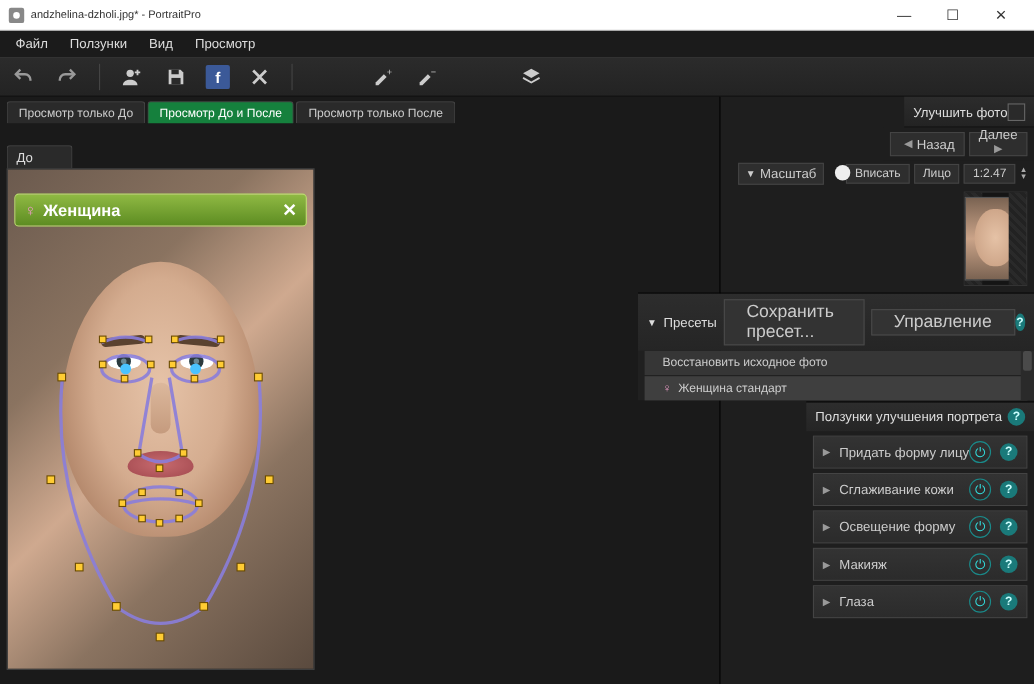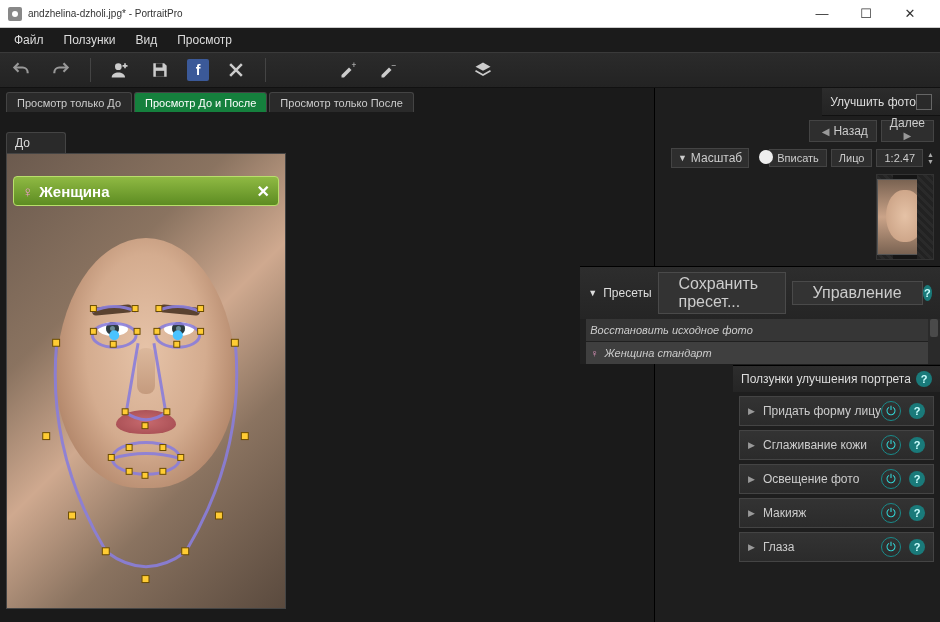--- a/index.html
+++ b/index.html
@@ -79,21 +79,21 @@
 .navthumb{width:56px;height:76px;background:linear-gradient(#7a6352,#caa388,#7a6352);border:1px solid #555;position:relative;}
 .navthumb .tf{position:absolute;left:50%;top:48%;transform:translate(-50%,-50%);width:38px;height:52px;background:radial-gradient(#e5c2a6,#c59b7e);border-radius:50%/55%;}
 
 .section { border-top:1px solid #000; }
 .secthead { background:linear-gradient(#2d2d2d,#252525); color:#ddd; font-size:12px; padding:5px 8px; display:flex; align-items:center;}
 .secthead .arr{font-size:9px; margin-right:6px;}
 .secthead .sbut{ margin-left:6px; background:#333; border:1px solid #4a4a4a; font-size:16px; color:#ccc; padding:2px 20px;}
 .secthead .help{ margin-left:auto; width:16px;height:16px;border-radius:50%;background:#1a7a7a;color:#cff;font-size:11px;display:flex;align-items:center;justify-content:center;font-weight:bold;}
 
 .presetlist { background:#202020; padding:0 6px; position:relative;}
-.presetlist .pitem{ background:#363636; color:#ccc; font-size:11px; padding:5px 4px; margin-bottom:1px; display:flex; align-items:center;font-style:italic;}
+.presetlist .pitem{ background:#363636; color:#ccc; font-size:11px; padding:5px 16px; margin-bottom:1px; display:flex; align-items:center;}
 .presetlist .pitem.sel{ background:#3f3f3f; }
 .presetlist .pitem .fsym{ color:#e89ac5; margin-right:6px; font-size:11px;}
 .presetlist .scr{position:absolute;right:0;top:0;bottom:0;width:12px;background:#2a2a2a;}
 .presetlist .scr .th{position:absolute;top:0;left:2px;width:8px;height:40%;background:#4a4a4a;border-radius:2px;}
 
 .sliders { padding:4px 6px 0; }
 .srow { background:linear-gradient(#333,#2b2b2b); border:1px solid #444; height:30px; margin-bottom:4px; display:flex; align-items:center; padding:0 8px; color:#ccc; font-size:12px;}
 .srow .arr{font-size:9px;margin-right:8px;color:#999;}
 .srow .pwr{ margin-left:auto; width:20px;height:20px;border-radius:50%;border:1px solid #1a8a8a;color:#3dd;display:flex;align-items:center;justify-content:center;font-size:12px;}
 .srow .help{ margin-left:8px; width:16px;height:16px;border-radius:50%;background:#1a7a7a;color:#cff;font-size:11px;display:flex;align-items:center;justify-content:center;font-weight:bold;}
@@ -330,21 +330,21 @@
             <span class="help">?</span>
           </div>
         <div class="srow">
             <span class="arr">▶</span>
             <span>Сглаживание кожи</span>
             <span class="pwr">⏻</span>
             <span class="help">?</span>
           </div>
         <div class="srow">
             <span class="arr">▶</span>
-            <span>Освещение фото</span>
+            <span>Освещение форму</span>
             <span class="pwr">⏻</span>
             <span class="help">?</span>
           </div>
         <div class="srow">
             <span class="arr">▶</span>
             <span>Макияж</span>
             <span class="pwr">⏻</span>
             <span class="help">?</span>
           </div>
         <div class="srow">

